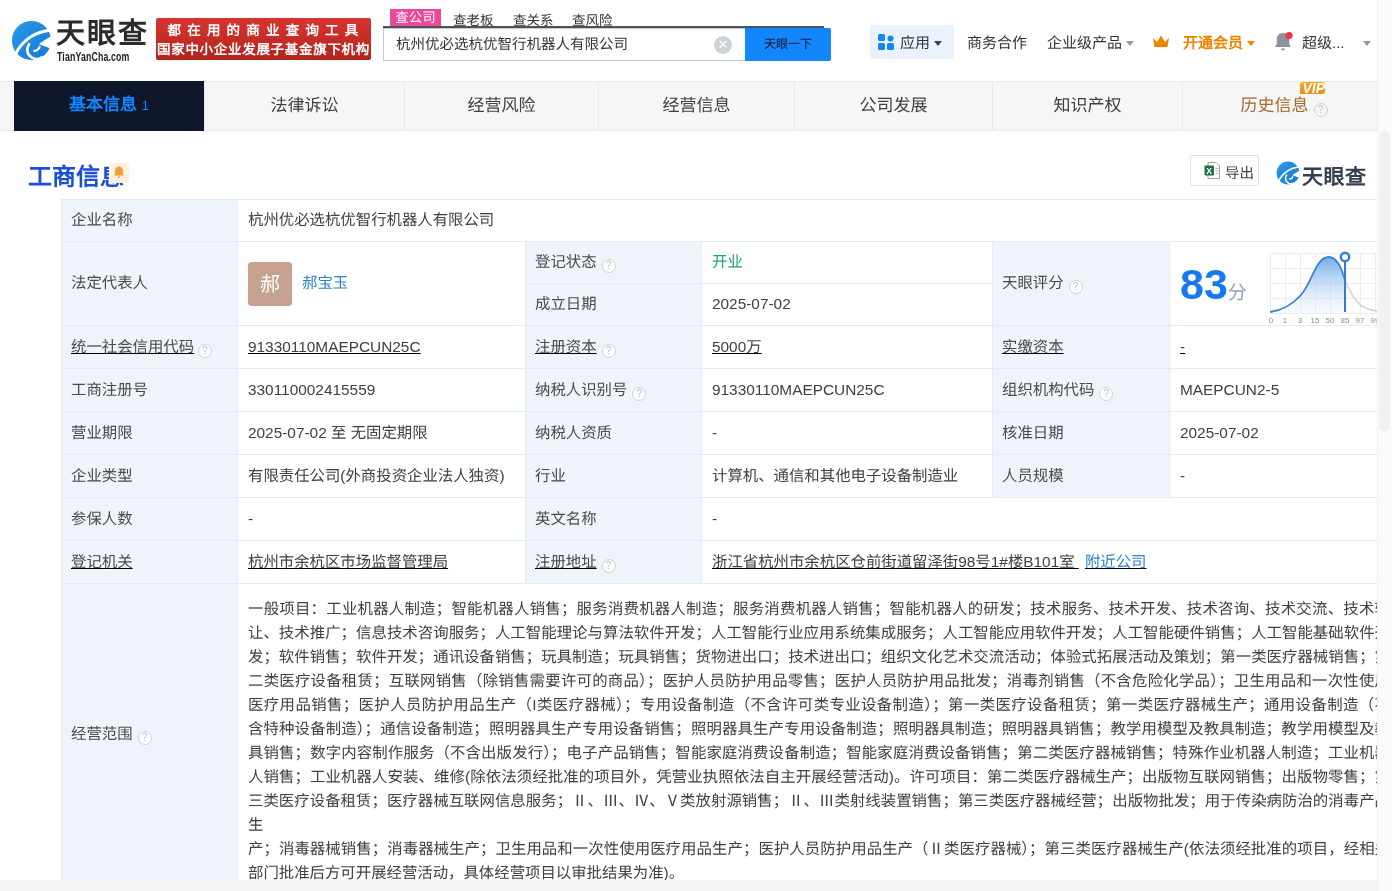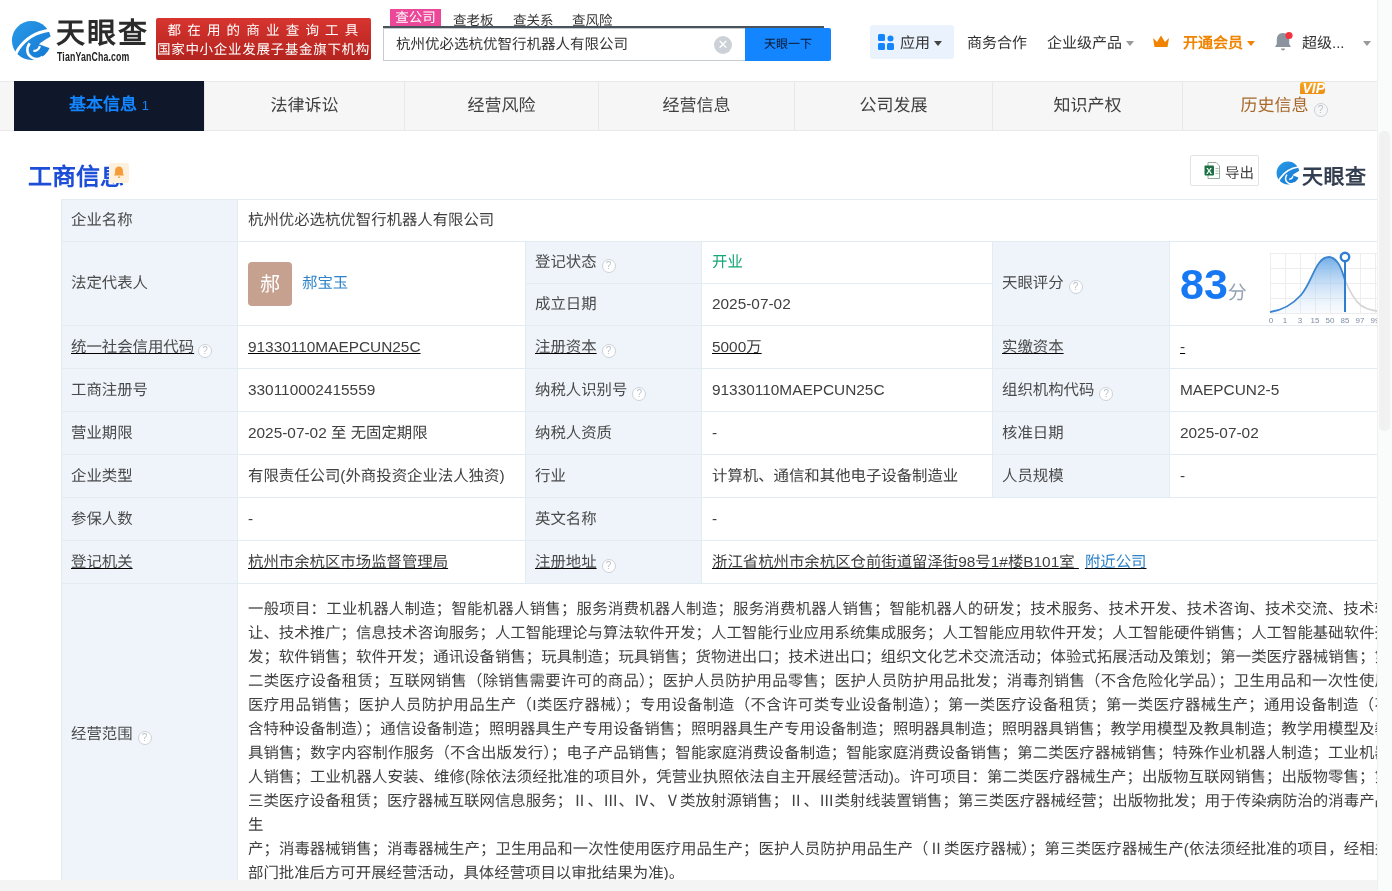--- a/index.html
+++ b/index.html
@@ -5,21 +5,21 @@
 *{margin:0;padding:0;box-sizing:border-box;}
 html,body{width:1392px;height:891px;overflow:hidden;background:#fff;
 font-family:"Liberation Sans",sans-serif;-webkit-font-smoothing:antialiased;}
 .abs{position:absolute;}
 body{position:relative;}
 
 .logoicon{left:11px;top:20px;width:41px;height:41px;}
 .logotxt{left:56px;top:20px;font-size:29px;line-height:26px;font-weight:bold;color:#2b2b2b;letter-spacing:2px;}
 .logosub{left:57px;top:51px;font-size:12px;line-height:12px;font-weight:bold;color:#222;letter-spacing:0.2px;transform:scaleX(0.73);transform-origin:0 0;}
 .redbox{left:156px;top:18px;width:215px;height:42px;background:linear-gradient(#d8342f,#b3241f);
-border-radius:2px;color:#fff;font-weight:normal;text-align:center;}
+border-radius:2px;color:#fff;font-weight:bold;text-align:center;}
 .redbox .l1{font-size:13.5px;line-height:13px;letter-spacing:6.2px;margin:6px 0 0 5px;}
 .redbox .l2{font-size:13.5px;line-height:13px;letter-spacing:0.7px;margin-top:6px;}
 .stab{top:9px;height:17px;font-size:13.5px;color:#333;}
 .stab-a{left:390px;width:51px;background:#ec4899;color:#fff;text-align:center;line-height:17px;font-size:13.5px;}
 .sline{left:383px;top:26px;width:441px;height:2px;background:#4a525a;}
 .sinput{left:383px;top:28px;width:362px;height:33px;border:1px solid #c6cbd0;border-right:none;background:#fff;
 font-size:14.5px;color:#333;line-height:31px;padding-left:12px;}
 .sclear{left:714px;top:36px;width:18px;height:18px;border-radius:50%;background:#ccd1d7;color:#fff;
 font-size:13px;line-height:17px;text-align:center;}
 .sbtn{left:745px;top:28px;width:86px;height:33px;background:#1285ff;color:#0f172a;font-size:12px;

